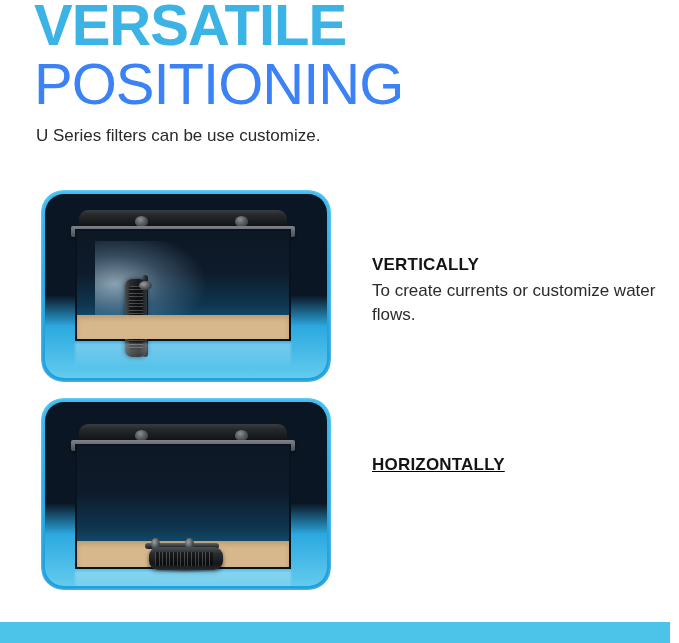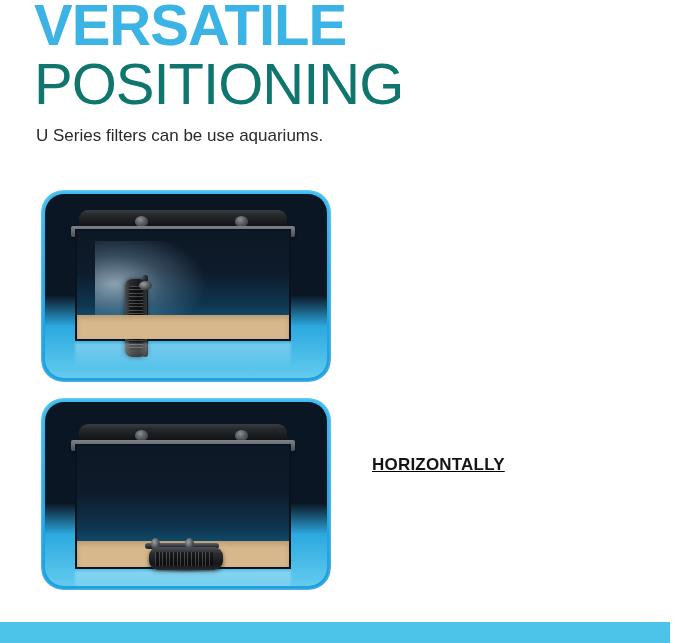--- a/index.html
+++ b/index.html
@@ -17,21 +17,21 @@
   .title-1{
     font-size:58px;line-height:54px;font-weight:bold;
     letter-spacing:-1px;
     color:#3bb3e5;
     font-family:"Liberation Sans", sans-serif;
     white-space:nowrap;
   }
   .title-2{
     font-size:58px;line-height:60px;font-weight:400;
     letter-spacing:-1px;
-    color:#0f766e;
+    color:#3b82f6;
     font-family:"Liberation Sans", sans-serif;
     white-space:nowrap;
     margin-top:2px;
   }
   .subtitle{
     position:absolute;left:36px;top:126px;
     font-size:17px;color:#2a2a2a;font-weight:400;
     white-space:nowrap;
     font-family:"Liberation Sans", sans-serif;
   }
@@ -221,21 +221,21 @@
 </style>
 </head>
 <body>
 
 <div class="page">
 
   <div class="title-block">
     <div class="title-1">VERSATILE</div>
     <div class="title-2">POSITIONING</div>
   </div>
-  <div class="subtitle">U Series filters can be use aquariums.</div>
+  <div class="subtitle">U Series filters can be use customize.</div>
 
   <div class="panel" id="panel-1">
     <div class="panel-frame"></div>
     <div class="panel-inner">
 
       <div class="hood-top">
         <div class="hood-knob" style="left:56px;top:6px;"></div>
         <div class="hood-knob" style="left:156px;top:6px;"></div>
         <div class="hood-seam" style="left:34px;top:16px;"></div>
         <div class="hood-seam" style="left:130px;top:16px;"></div>
@@ -282,20 +282,24 @@
           <div class="cup c2"></div>
           <div class="body"></div>
           <div class="ribs"></div>
         </div>
       </div>
 
       <div class="reflect"></div>
     </div>
   </div>
 
+  <div class="txt" id="text-1">
+    <div class="hd">VERTICALLY</div>
+    <div class="bd">To create currents or customize water flows.</div>
+  </div>
 
   <div class="txt" id="text-2">
     <div class="hd">HORIZONTALLY</div>
   </div>
 
   <div class="bottom-bar"></div>
 
 </div>
 
 </body></html>

